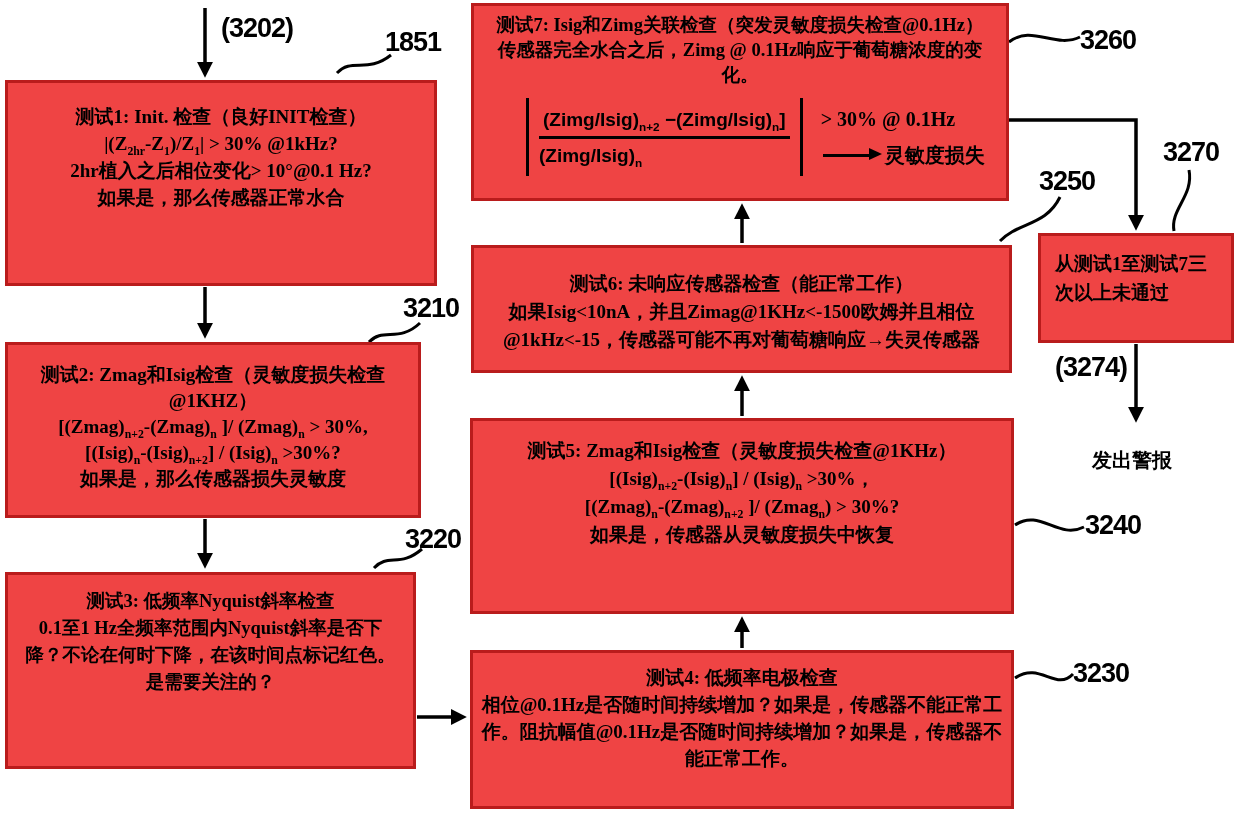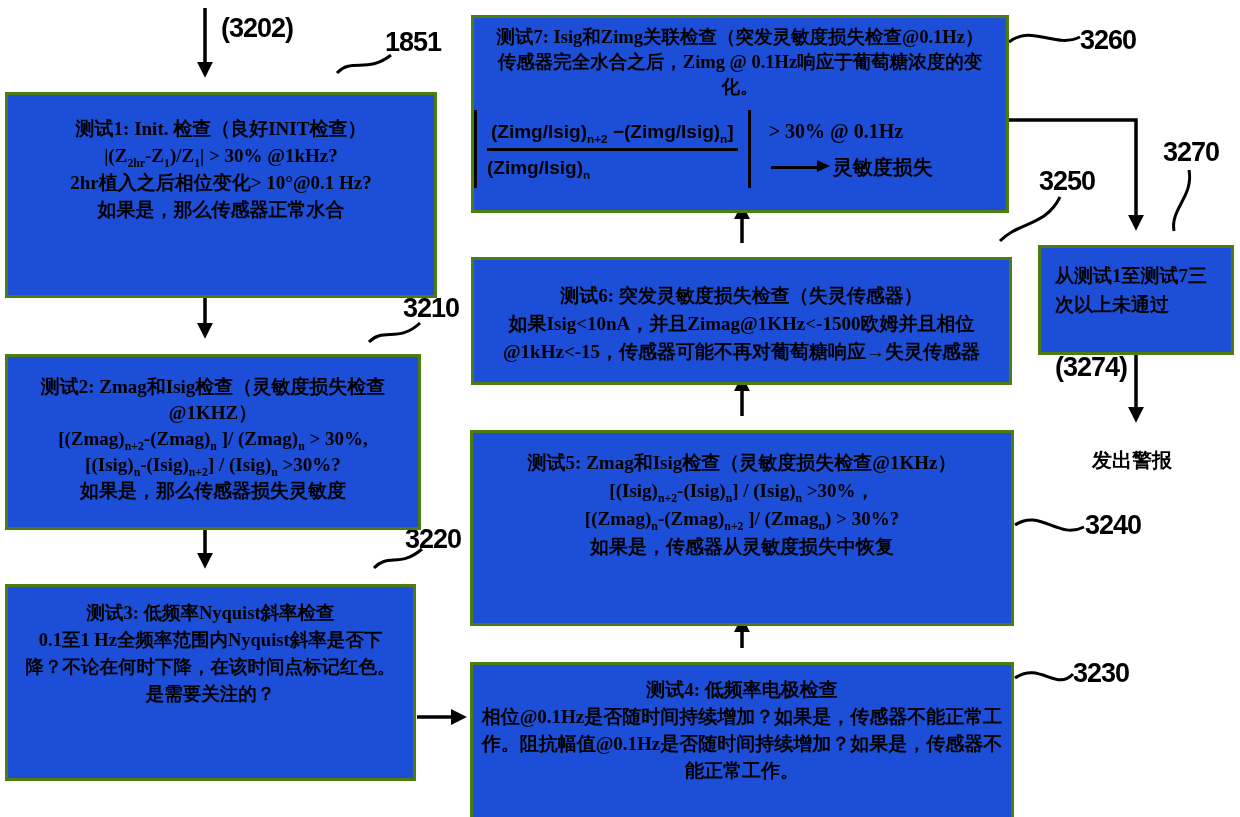--- a/index.html
+++ b/index.html
@@ -3,41 +3,41 @@
 <meta charset="utf-8">
 <style>
   html,body { margin:0; padding:0; background:#fff; }
   .stage {
     position:relative; width:1240px; height:817px; background:#ffffff;
     color:#000; overflow:hidden;
     font-family:"Liberation Serif","DejaVu Serif",serif;
   }
   svg.wires { position:absolute; left:0; top:0; width:1240px; height:817px; }
   .box {
-    position:absolute; box-sizing:border-box; border:3px solid #4d7c0f; background:#1d4ed8;
-    font-weight:bold; text-align:center; color:#000;margin-top:12px;
+    position:absolute; box-sizing:border-box; border:3px solid #b91c1c; background:#ef4444;
+    font-weight:bold; text-align:center; color:#000;
   }
   .ln { white-space:nowrap; }
   sub { font-size:0.62em; line-height:0; }
   
   #box-t1 { left:5px;  top:80px;  width:432px; height:206px; font-size:19px;   line-height:27px; padding-top:20px; }
   #box-t2 { left:5px;  top:342px; width:416px; height:176px; font-size:19px;   line-height:26px; padding-top:17px; }
   #box-t3 { left:5px;  top:572px; width:411px; height:197px; font-size:18.5px; line-height:27px; padding-top:13px; }
   
   #box-t4 { left:470px; top:650px; width:544px; height:159px; font-size:19px;   line-height:27px; padding-top:11px; }
   #box-t5 { left:470px; top:418px; width:544px; height:196px; font-size:19px;   line-height:28px; padding-top:16px; }
   #box-t6 { left:471px; top:245px; width:541px; height:128px; font-size:19px;   line-height:28px; padding-top:22px; }
   #box-t7 { left:471px; top:3px;   width:538px; height:198px; font-size:18.5px; line-height:25px; padding-top:7px; }
   #box-fail {
     left:1038px; top:233px; width:196px; height:110px;
     font-size:19px; line-height:29px; padding:13px 8px 0 14px; text-align:left;
   }
   
   .formula-row { display:flex; align-items:center; justify-content:flex-start;
-                 margin-top:10px; }
+                 padding-left:52px; margin-top:10px; }
   .abs-bar { width:0; height:78px; border-left:3px solid #000; }
   .fraction { margin:0 10px; font-family:"Liberation Sans","DejaVu Sans",sans-serif;
               font-size:19px; font-weight:bold; }
   .fraction .num { padding:0 4px 4px 4px; border-bottom:3px solid #000; }
   .fraction .den { padding-top:4px; text-align:left; }
   .formula-result { margin-left:18px; text-align:left; font-size:20px; line-height:24px; }
   .res-line { margin-top:12px; white-space:nowrap; }
   .harrow { position:relative; display:inline-block; width:46px; height:0;
             border-top:3.5px solid #000; vertical-align:middle; margin:0 16px 4px 2px; }
   .harrow::after { content:""; position:absolute; right:-13px; top:-8.5px;
@@ -132,21 +132,21 @@
   </div>
 
   <div class="box" id="box-t5">
     <div class="ln">测试5: Zmag和Isig检查（灵敏度损失检查@1KHz）</div>
     <div class="ln">[(Isig)<sub>n+2</sub>-(Isig)<sub>n</sub>] / (Isig)<sub>n</sub> &gt;30%，</div>
     <div class="ln">[(Zmag)<sub>n</sub>-(Zmag)<sub>n+2</sub> ]/ (Zmag<sub>n</sub>) &gt; 30%?</div>
     <div class="ln">如果是，传感器从灵敏度损失中恢复</div>
   </div>
 
   <div class="box" id="box-t6">
-    <div class="ln">测试6: 突发灵敏度损失检查（失灵传感器）</div>
+    <div class="ln">测试6: 未响应传感器检查（能正常工作）</div>
     <div class="ln">如果Isig&lt;10nA，并且Zimag@1KHz&lt;-1500欧姆并且相位</div>
     <div class="ln">@1kHz&lt;-15，传感器可能不再对葡萄糖响应→失灵传感器</div>
   </div>
 
   <div class="box" id="box-t7">
     <div class="ln">测试7: Isig和Zimg关联检查（突发灵敏度损失检查@0.1Hz）</div>
     <div class="ln">传感器完全水合之后，Zimg @ 0.1Hz响应于葡萄糖浓度的变</div>
     <div class="ln">化。</div>
     <div class="formula-row">
       <div class="abs-bar"></div>

